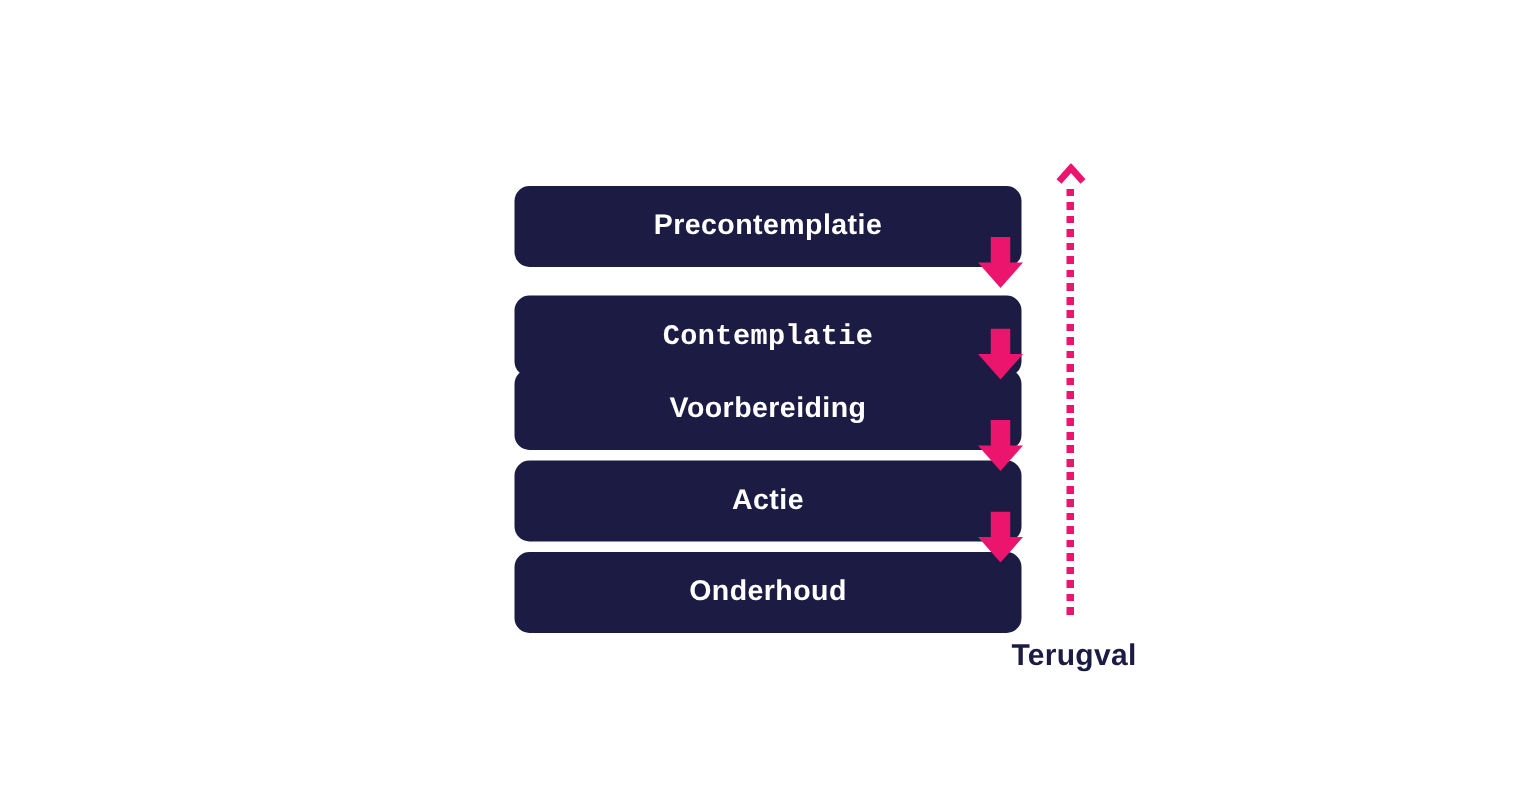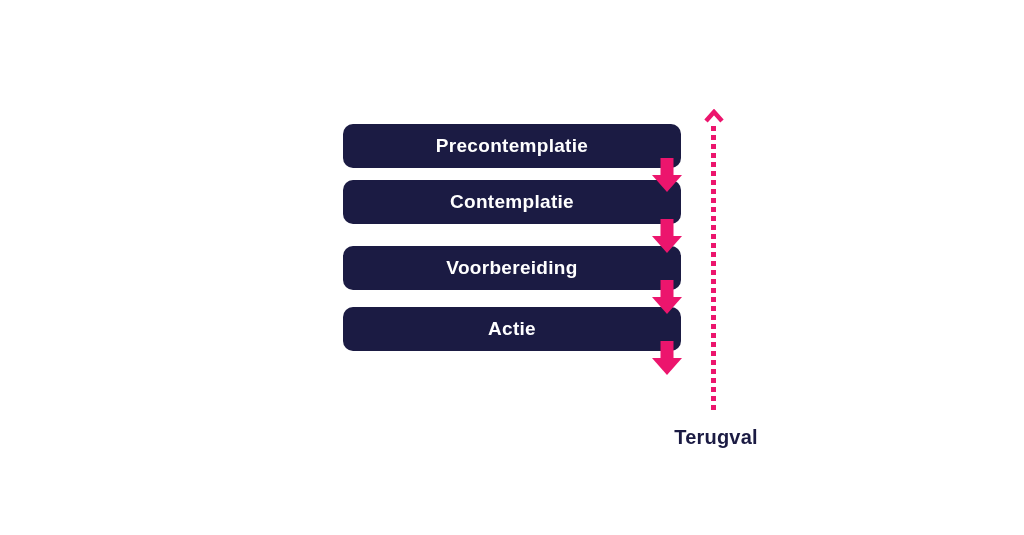--- a/index.html
+++ b/index.html
@@ -12,35 +12,35 @@
     position: relative;
     width: 1024px;
     height: 535px;
     background: #ffffff;
     overflow: hidden;
   }
   .stage-box {
     position: absolute;
     left: 343px;
     width: 338px;
-    height: 44px;
+    height: 54px;
     background: #1B1B43;
     border-radius: 10px;
     display: flex;
     align-items: center;
     justify-content: center;
   }
   .stage-box .stage-label {
     color: #ffffff;
     font-size: 19px;
     font-weight: bold;
     letter-spacing: 0.3px;
   }
   .box-0 { top: 124px; }
-  .box-1 { top: 180px; }
+  .box-1 { top: 197px; font-family: Liberation Mono, monospace; }
   .box-2 { top: 246px; }
   .box-3 { top: 307px; }
   .box-4 { top: 368px; }
 
   .down-arrow {
     position: absolute;
     left: 652px;
     width: 30px;
     height: 34px;
     z-index: 2;
@@ -91,20 +91,23 @@
   </div>
   <div class="stage-box box-1">
     <span class="stage-label">Contemplatie</span>
   </div>
   <div class="stage-box box-3">
     <span class="stage-label">Actie</span>
   </div>
   <div class="stage-box box-2">
     <span class="stage-label">Voorbereiding</span>
   </div>
+  <div class="stage-box box-4">
+    <span class="stage-label">Onderhoud</span>
+  </div>
 
   <svg class="down-arrow arrow-0" viewBox="0 0 30 34">
     <rect x="8.5" y="0" width="13" height="19" fill="#EC156D"></rect>
     <polygon points="0,17 30,17 15,34" fill="#EC156D"></polygon>
   </svg>
   <svg class="down-arrow arrow-1" viewBox="0 0 30 34">
     <rect x="8.5" y="0" width="13" height="19" fill="#EC156D"></rect>
     <polygon points="0,17 30,17 15,34" fill="#EC156D"></polygon>
   </svg>
   <svg class="down-arrow arrow-2" viewBox="0 0 30 34">

